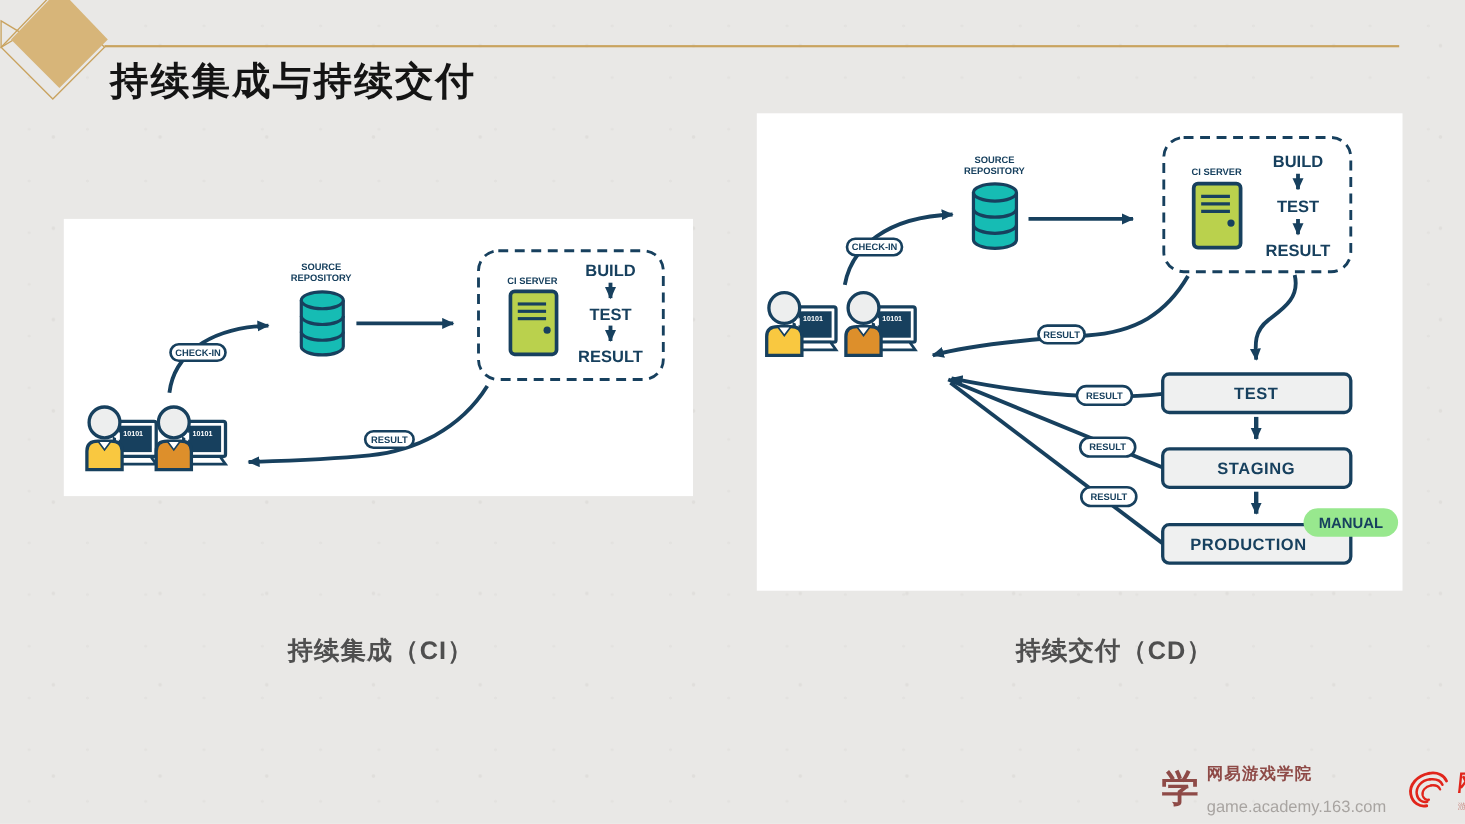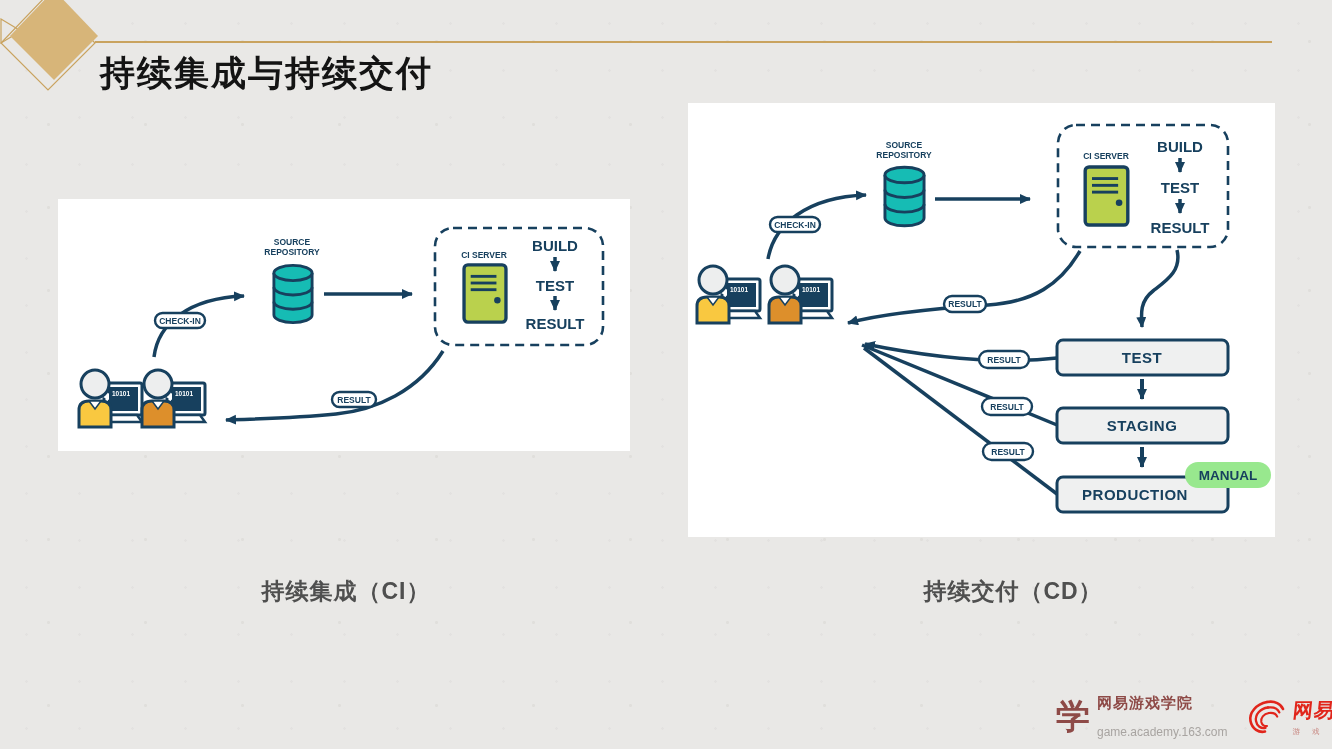--- a/index.html
+++ b/index.html
@@ -34,21 +34,21 @@
   .big-lbl{font-size:15px;}
   .stage-lbl{font-size:15px;letter-spacing:.5px;}
   .footer{position:absolute;top:694px;left:1056px;display:flex;align-items:center;gap:18px;}
   .brand{display:flex;align-items:center;gap:7px;}
   .academy-icon{
     font-family:"Liberation Serif","DejaVu Serif",serif;
     font-size:34px;line-height:38px;color:#8e4a47;font-weight:700;
   }
   .brand-col{display:flex;flex-direction:column;justify-content:space-between;}
   .academy-name{font-size:15px;color:#8e4a47;font-weight:700;letter-spacing:1px;}
-  .academy-url{font-size:12px;color:#a8a4a1;margin-top:12px;}
+  .academy-url{font-size:15px;color:#a8a4a1;margin-top:12px;}
   .games-name{font-size:20px;color:#e1251b;font-weight:800;transform:skewX(-6deg);letter-spacing:1px;}
   .games-slogan{font-size:7.5px;color:#c98a84;letter-spacing:5px;margin-top:3px;white-space:nowrap;}
 </style>
 </head>
 <body>
 
 <div class="slide">
 
   <svg width="0" height="0" style="position:absolute">
     <defs>

